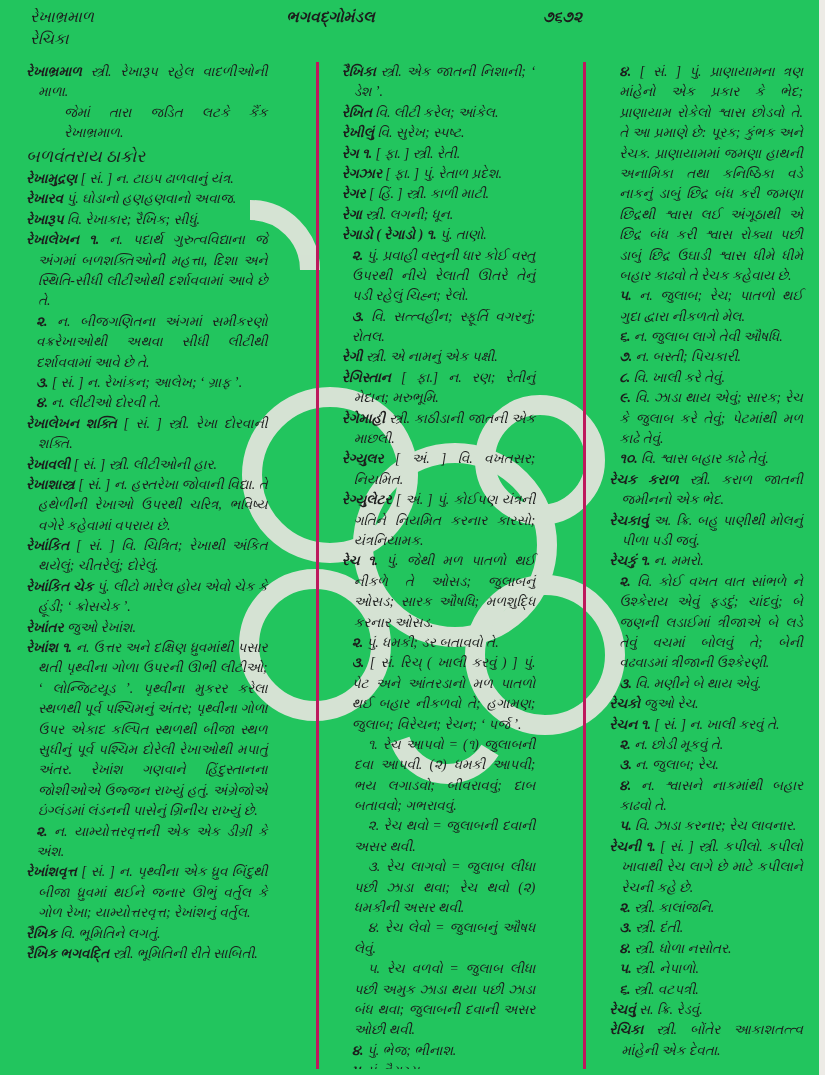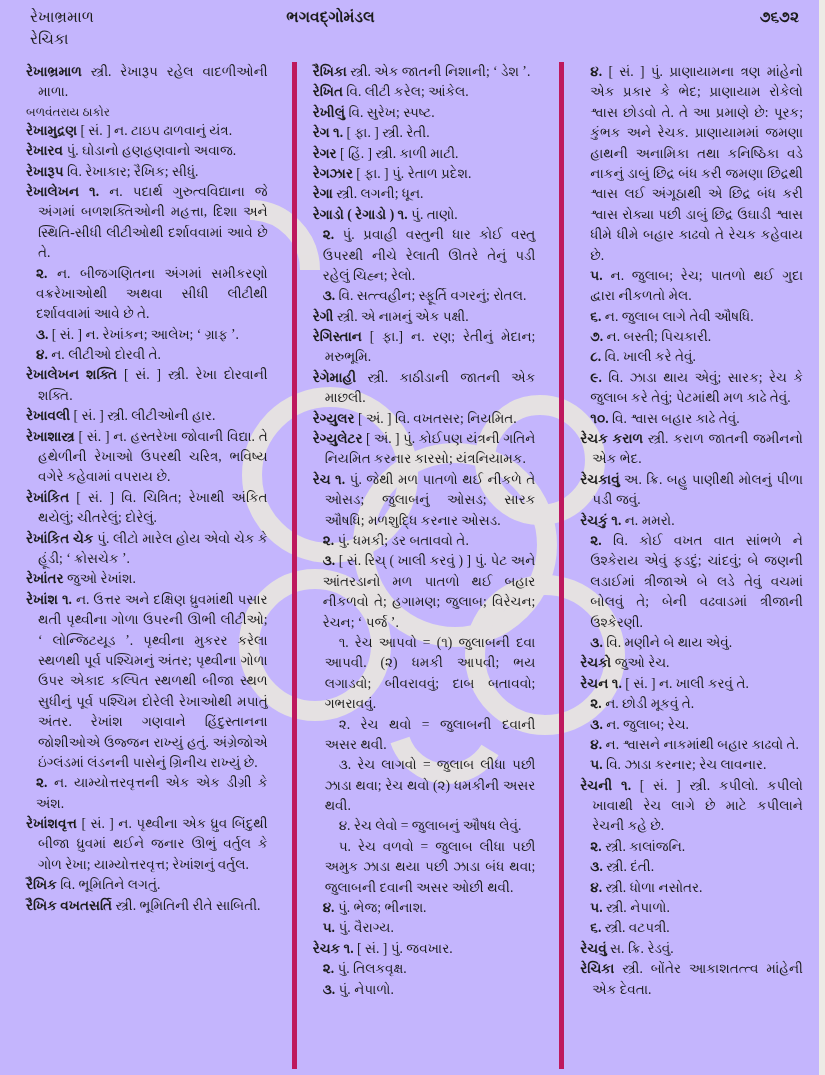--- a/index.html
+++ b/index.html
@@ -9,41 +9,41 @@
     font-family:"Liberation Serif","DejaVu Serif",serif;
   }
   .edge-shade{position:absolute;top:0;right:0;width:6px;height:100%;background:#edebe6;}
   .header{
     position:absolute;top:6px;left:30px;right:26px;
     display:flex;justify-content:space-between;align-items:flex-start;
     font-size:15.5px;line-height:1.45;z-index:2;
   }
   .header .left{flex:1;text-align:left;}
   .header .center{flex:1;text-align:left;font-weight:600;}
-  .header .right{flex:1;text-align:right;font-weight:600;}
+  .header .right{flex:1;font-weight:600;}
   .header .left div{white-space:nowrap;}
   .columns{
     position:absolute;top:62px;left:24px;right:14px;bottom:6px;
     display:grid;grid-template-columns:1fr 1fr 1fr;z-index:2;gap:16px;
   }
   .col{overflow:hidden;padding:0 8px 0 2px;font-size:13.6px;line-height:1.5;}
-  .col+.col{border-left:5px solid #be185d;padding-left:16px;}
+  .col+.col{border-left:3px solid #be185d;padding-left:23px;margin-left:24px;}
   p.para{margin:0;text-align:justify;}
   .entry{margin-top:6px;text-indent:-12px;padding-left:12px;}
   .sense{margin-top:5px;padding-left:10px;}
   .idiom{margin-top:5px;padding-left:12px;text-indent:14px;}
   .verse{margin-top:5px;padding-left:38px;text-align:left;}
-  .attrib{margin-top:0;text-align:right;font-size:12px;padding-right:2px;}
+  .attrib{margin-top:0;text-align:right;font-size:17px;padding-right:2px;}
   .head{font-weight:700;}
   .watermark{position:absolute;left:0;top:0;z-index:1;pointer-events:none;}
 </style>
 </head>
 <body>
 
-<div class="page" style="background: #c4b5fd; color: rgb(28, 28, 28);">
+<div class="page" style="background: #22c55e; color: rgb(28, 28, 28); font-style: italic;">
 
   <svg class="watermark" width="825" height="1075" viewBox="0 0 825 1075" aria-hidden="true">
     <g fill="none" stroke="#e9e6e0" stroke-width="20" opacity="0.9">
       <circle cx="330" cy="475" r="78"></circle>
       <circle cx="455" cy="545" r="92"></circle>
       <circle cx="315" cy="645" r="66"></circle>
       <circle cx="540" cy="460" r="55"></circle>
       <circle cx="545" cy="655" r="70"></circle>
       <path d="M250 210 a60 60 0 0 1 60 60"></path>
       <path d="M400 740 a50 50 0 0 0 90 10"></path>
@@ -55,47 +55,48 @@
       <div>રેખાભ્રમાળ</div>
       <div>રેચિકા</div>
     </div>
     <div class="center">ભગવદ્ગોમંડલ</div>
     <div class="right">૭૬૭૨</div>
   </div>
 
   <div class="columns">
     <div class="col">
         <p class="para entry"><span class="head">રેખાભ્રમાળ</span> <span class="body">સ્ત્રી. રેખારૂપ રહેલ વાદળીઓની માળા.</span></p>
+        <p class="para verse"><span class="body">જેમાં તારા જડિત લટકે કૈંક રેખાભ્રમાળ.</span></p>
         <p class="para attrib"><span class="body">બળવંતરાય ઠાકોર</span></p>
         <p class="para entry"><span class="head">રેખામુદ્રણ</span> <span class="body">[ સં. ] ન. ટાઇપ ઢાળવાનું યંત્ર.</span></p>
         <p class="para entry"><span class="head">રેખારવ</span> <span class="body">પું. ઘોડાનો હણહણવાનો અવાજ.</span></p>
         <p class="para entry"><span class="head">રેખારૂપ</span> <span class="body">વિ. રેખાકાર; રૈખિક; સીધું.</span></p>
         <p class="para entry"><span class="head">રેખાલેખન ૧.</span> <span class="body">ન. પદાર્થ ગુરુત્વવિદ્યાના જે અંગમાં બળશક્તિઓની મહત્તા, દિશા અને સ્થિતિ-સીધી લીટીઓથી દર્શાવવામાં આવે છે તે.</span></p>
         <p class="para sense"><span class="head">૨.</span> <span class="body">ન. બીજગણિતના અંગમાં સમીકરણો વક્રરેખાઓથી અથવા સીધી લીટીથી દર્શાવવામાં આવે છે તે.</span></p>
         <p class="para sense"><span class="head">૩.</span> <span class="body">[ સં. ] ન. રેખાંકન; આલેખ; ‘ ગ્રાફ ’.</span></p>
         <p class="para sense"><span class="head">૪.</span> <span class="body">ન. લીટીઓ દોરવી તે.</span></p>
         <p class="para entry"><span class="head">રેખાલેખન શક્તિ</span> <span class="body">[ સં. ] સ્ત્રી. રેખા દોરવાની શક્તિ.</span></p>
         <p class="para entry"><span class="head">રેખાવલી</span> <span class="body">[ સં. ] સ્ત્રી. લીટીઓની હાર.</span></p>
         <p class="para entry"><span class="head">રેખાશાસ્ત્ર</span> <span class="body">[ સં. ] ન. હસ્તરેખા જોવાની વિદ્યા. તે હથેળીની રેખાઓ ઉપરથી ચરિત્ર, ભવિષ્ય વગેરે કહેવામાં વપરાય છે.</span></p>
         <p class="para entry"><span class="head">રેખાંકિત</span> <span class="body">[ સં. ] વિ. ચિત્રિત; રેખાથી અંકિત થયેલું; ચીતરેલું; દોરેલું.</span></p>
         <p class="para entry"><span class="head">રેખાંકિત ચેક</span> <span class="body">પું. લીટો મારેલ હોય એવો ચેક કે હૂંડી; ‘ ક્રોસચેક ’.</span></p>
         <p class="para entry"><span class="head">રેખાંતર</span> <span class="body">જુઓ રેખાંશ.</span></p>
         <p class="para entry"><span class="head">રેખાંશ ૧.</span> <span class="body">ન. ઉત્તર અને દક્ષિણ ધ્રુવમાંથી પસાર થતી પૃથ્વીના ગોળા ઉપરની ઊભી લીટીઓ; ‘ લોન્જિટયૂડ ’. પૃથ્વીના મુકરર કરેલા સ્થળથી પૂર્વ પશ્ચિમનું અંતર; પૃથ્વીના ગોળા ઉપર એકાદ કલ્પિત સ્થળથી બીજા સ્થળ સુધીનું પૂર્વ પશ્ચિમ દોરેલી રેખાઓથી મપાતું અંતર. રેખાંશ ગણવાને હિંદુસ્તાનના જોશીઓએ ઉજ્જન રાખ્યું હતું. અંગ્રેજોએ ઇંગ્લંડમાં લંડનની પાસેનું ગ્રિનીચ રાખ્યું છે.</span></p>
         <p class="para sense"><span class="head">૨.</span> <span class="body">ન. યામ્યોત્તરવૃત્તની એક એક ડીગ્રી કે અંશ.</span></p>
         <p class="para entry"><span class="head">રેખાંશવૃત્ત</span> <span class="body">[ સં. ] ન. પૃથ્વીના એક ધ્રુવ બિંદુથી બીજા ધ્રુવમાં થઈને જનાર ઊભું વર્તુલ કે ગોળ રેખા; યામ્યોત્તરવૃત્ત; રેખાંશનું વર્તુલ.</span></p>
         <p class="para entry"><span class="head">રૈખિક</span> <span class="body">વિ. ભૂમિતિને લગતું.</span></p>
-        <p class="para entry"><span class="head">રૈખિક વખતસર્તિ</span> <span class="body">સ્ત્રી. ભૂમિતિની રીતે સાબિતી.</span></p>
+        <p class="para entry"><span class="head">રૈખિક ભગવદ્તિ</span> <span class="body">સ્ત્રી. ભૂમિતિની રીતે સાબિતી.</span></p>
       </div>
     <div class="col">
         <p class="para entry"><span class="head">રૈખિકા</span> <span class="body">સ્ત્રી. એક જાતની નિશાની; ‘ ડેશ ’.</span></p>
         <p class="para entry"><span class="head">રેખિત</span> <span class="body">વિ. લીટી કરેલ; આંકેલ.</span></p>
         <p class="para entry"><span class="head">રેખીલું</span> <span class="body">વિ. સુરેખ; સ્પષ્ટ.</span></p>
         <p class="para entry"><span class="head">રેગ ૧.</span> <span class="body">[ ફા. ] સ્ત્રી. રેતી.</span></p>
+        <p class="para entry"><span class="head">રેગઝાર</span> <span class="body">[ ફા. ] પું. રેતાળ પ્રદેશ.</span></p>
         <p class="para entry"><span class="head">રેગર</span> <span class="body">[ હિં. ] સ્ત્રી. કાળી માટી.</span></p>
-        <p class="para entry"><span class="head">રેગઝાર</span> <span class="body">[ ફા. ] પું. રેતાળ પ્રદેશ.</span></p>
         <p class="para entry"><span class="head">રેગા</span> <span class="body">સ્ત્રી. લગની; ધૂન.</span></p>
         <p class="para entry"><span class="head">રેગાડો ( રેગાડો ) ૧.</span> <span class="body">પું. તાણો.</span></p>
         <p class="para sense"><span class="head">૨.</span> <span class="body">પું. પ્રવાહી વસ્તુની ધાર કોઈ વસ્તુ ઉપરથી નીચે રેલાતી ઊતરે તેનું પડી રહેલું ચિહ્ન; રેલો.</span></p>
         <p class="para sense"><span class="head">૩.</span> <span class="body">વિ. સત્ત્વહીન; સ્ફૂર્તિ વગરનું; રોતલ.</span></p>
         <p class="para entry"><span class="head">રેગી</span> <span class="body">સ્ત્રી. એ નામનું એક પક્ષી.</span></p>
         <p class="para entry"><span class="head">રેગિસ્તાન</span> <span class="body">[ ફા.] ન. રણ; રેતીનું મેદાન; મરુભૂમિ.</span></p>
         <p class="para entry"><span class="head">રેગેમાહી</span> <span class="body">સ્ત્રી. કાઠીડાની જાતની એક માછલી.</span></p>
         <p class="para entry"><span class="head">રેગ્યુલર</span> <span class="body">[ અં. ] વિ. વખતસર; નિયમિત.</span></p>
         <p class="para entry"><span class="head">રેગ્યુલેટર</span> <span class="body">[ અં. ] પું. કોઈપણ યંત્રની ગતિને નિયમિત કરનાર કારસો; યંત્રનિયામક.</span></p>
         <p class="para entry"><span class="head">રેચ ૧.</span> <span class="body">પું. જેથી મળ પાતળો થઈ નીકળે તે ઓસડ; જુલાબનું ઓસડ; સારક ઔષધિ; મળશુદ્ધિ કરનાર ઓસડ.</span></p>

